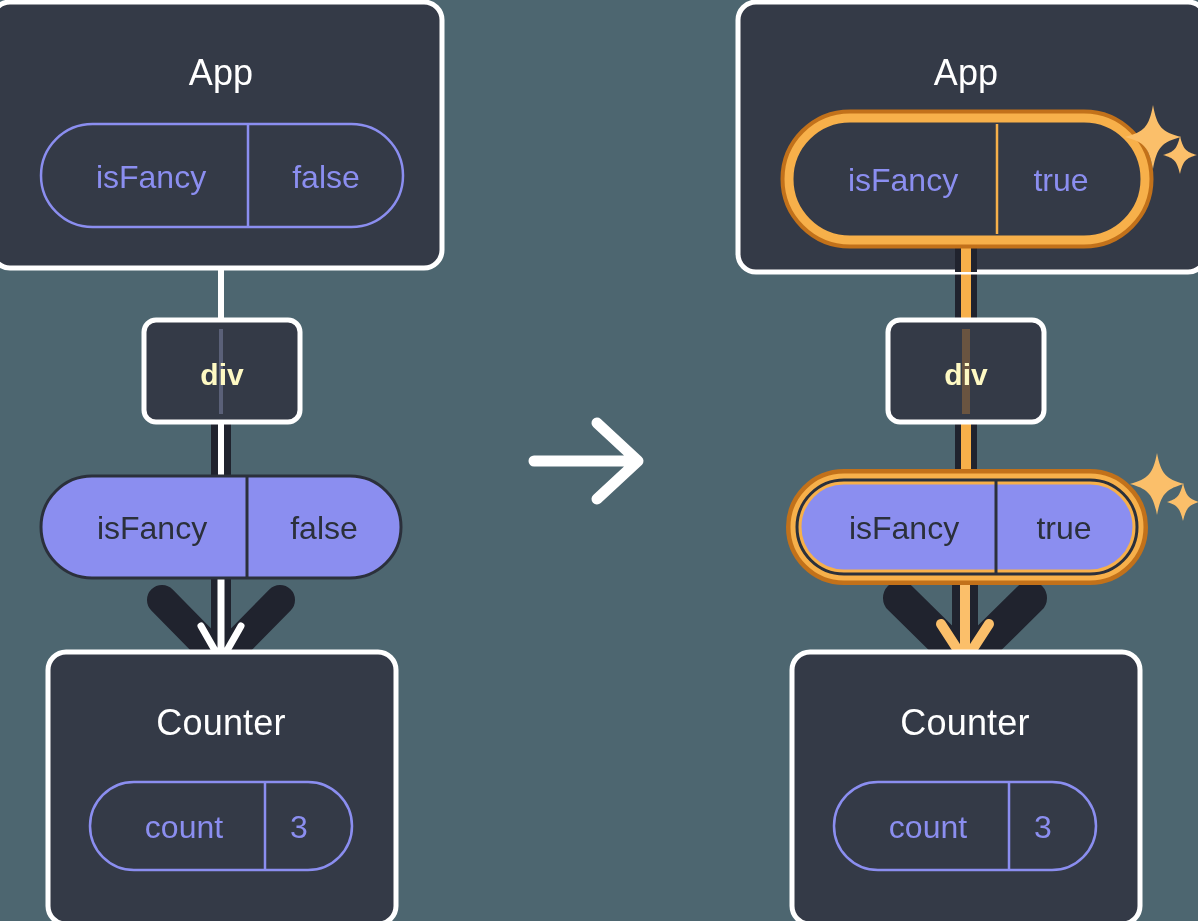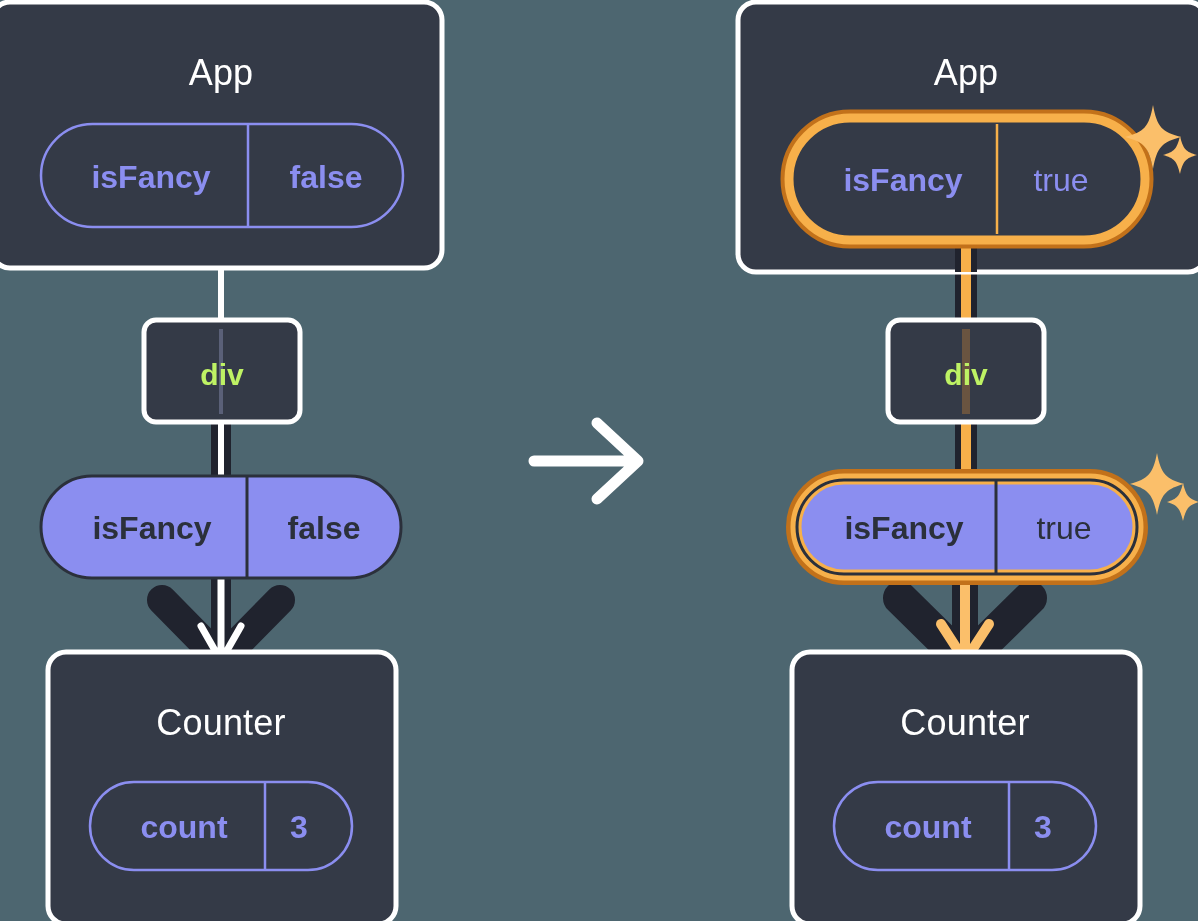--- a/index.html
+++ b/index.html
@@ -28,27 +28,27 @@
     white-space: nowrap;
     pointer-events: none;
   }
   .box-title {
     color: #ffffff;
     font-size: 36px;
     font-weight: 400;
     letter-spacing: 0.2px;
   }
   .div-title {
-    color: #bef264;
+    color: #fef9c3;
     font-size: 30px;
     font-weight: 700;
   }
   .pill-txt {
     font-size: 32px;
-    font-weight: 700;
+    font-weight: 400;
   }
   .pill-txt.on-dark { color: #8b8ef0; }
   .pill-txt.on-purple { color: #2b303b; }
   .pill-txt.bold { font-weight: 400; }
   .ctr { transform: translate(-50%, -50%); }
 </style>
 </head>
 <body>
 
 <div id="stage">

